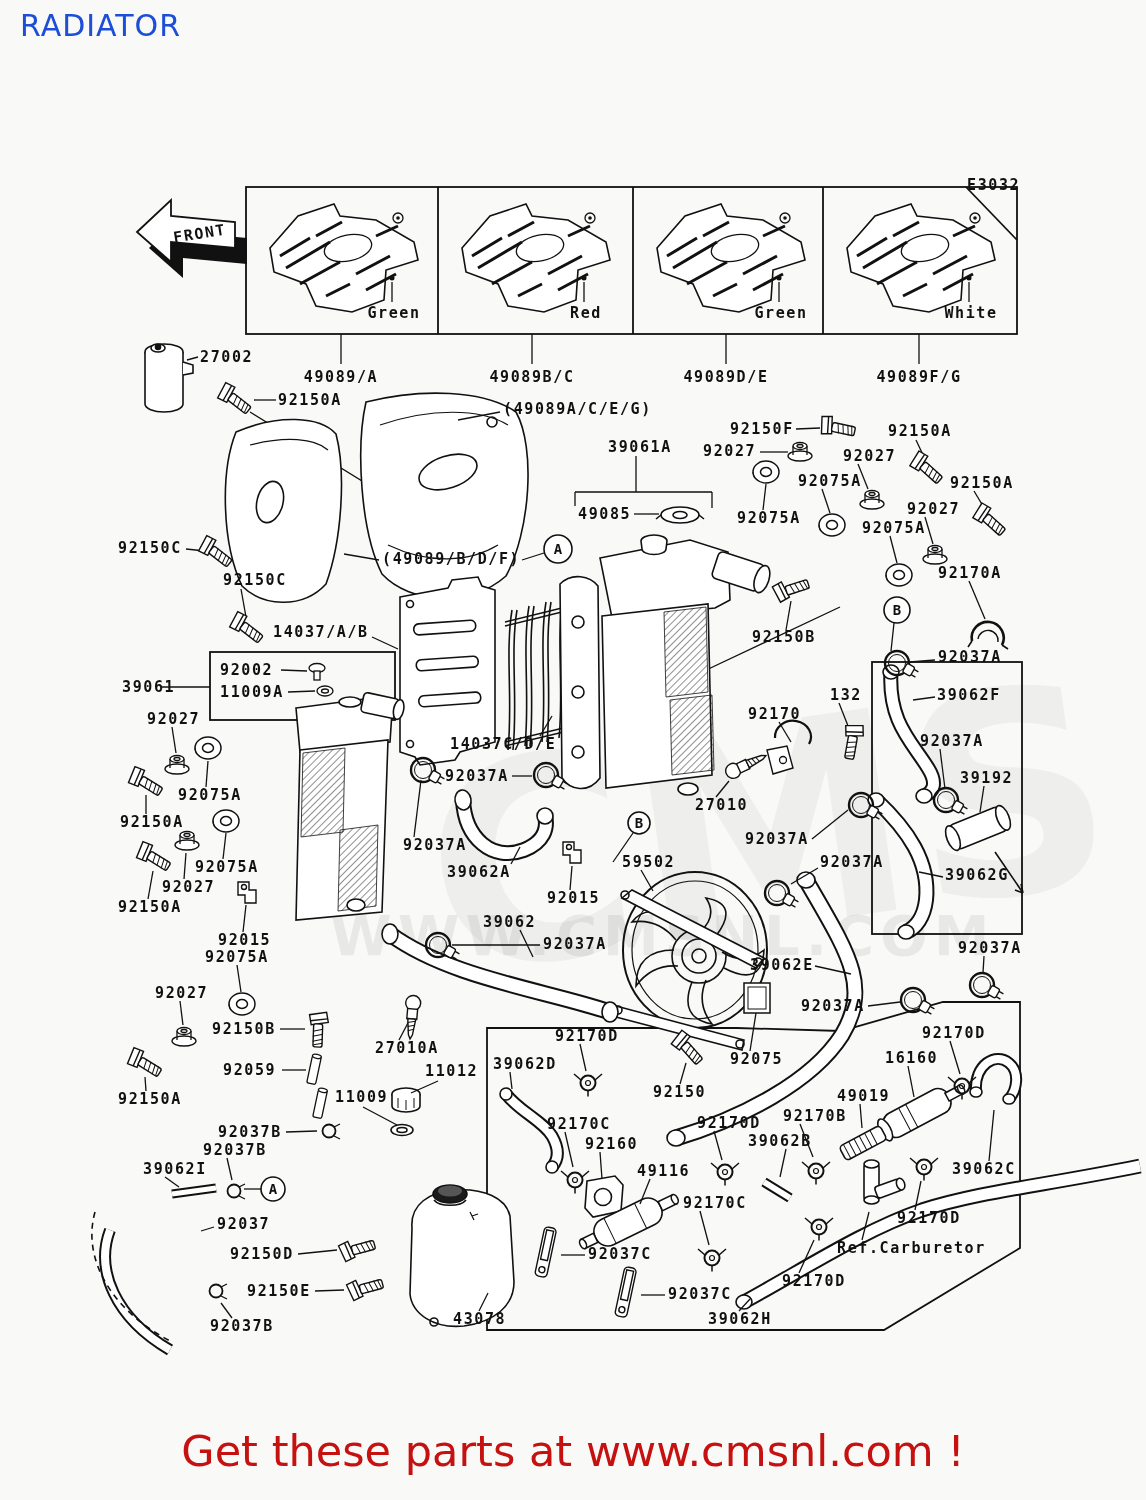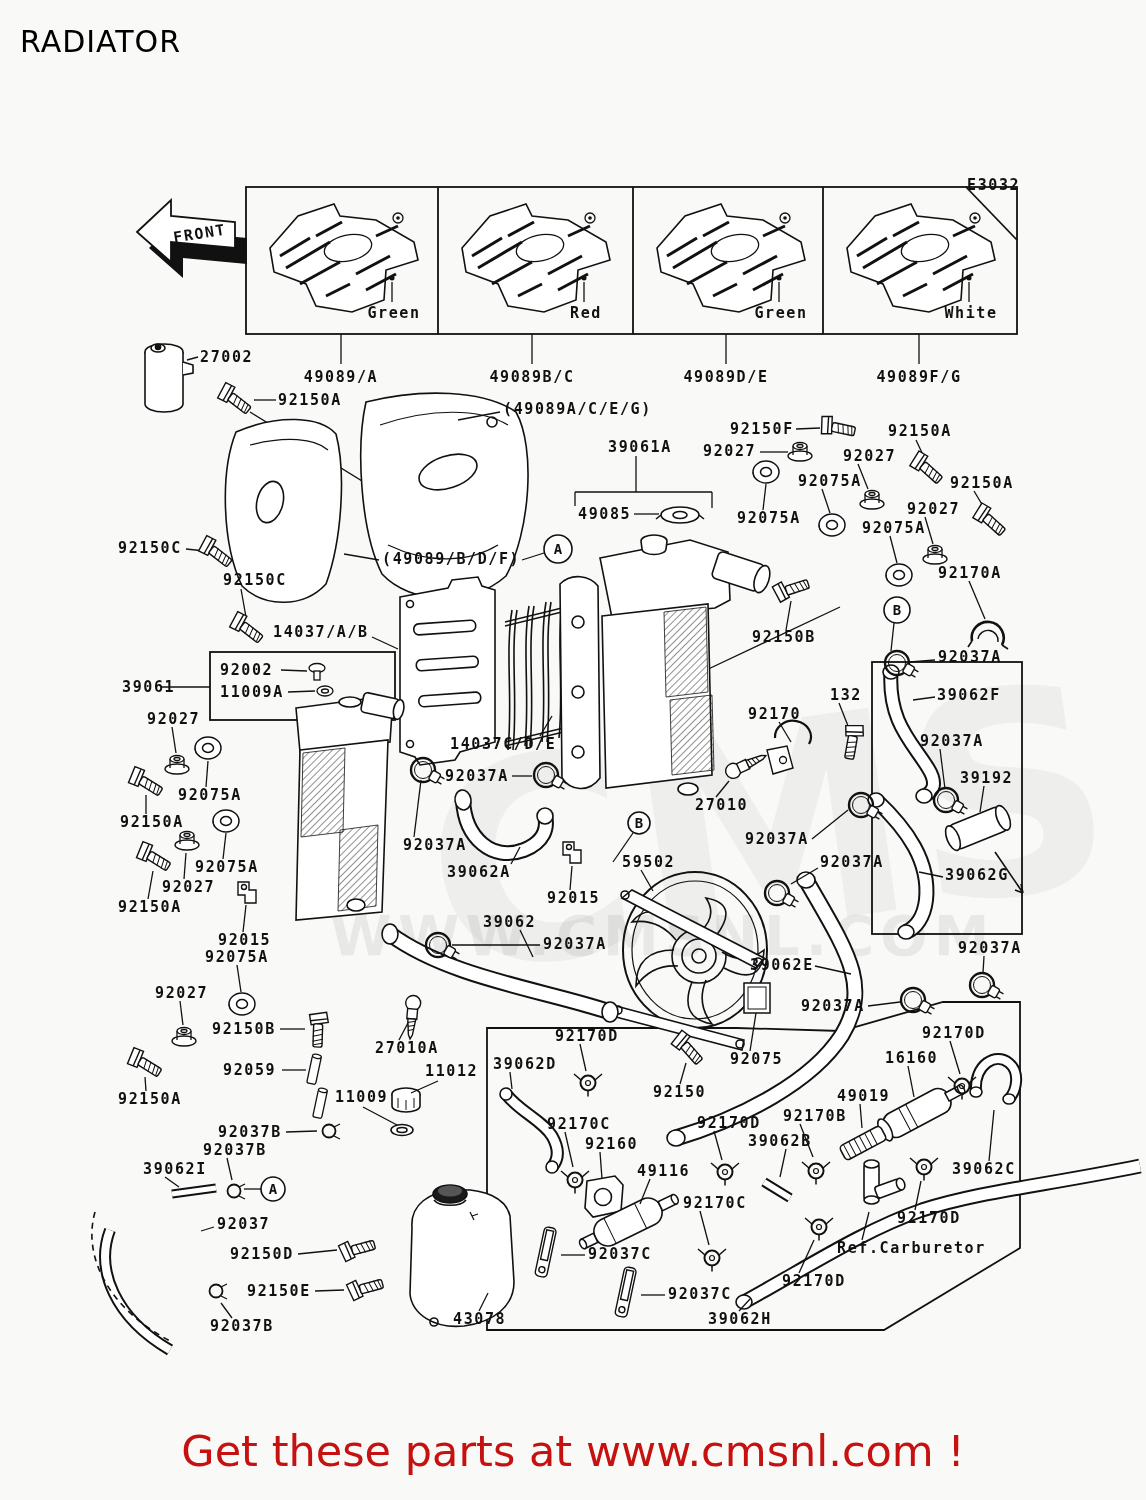--- a/index.html
+++ b/index.html
@@ -1,17 +1,17 @@
 <!DOCTYPE html>
 <html><head>
 <meta charset="utf-8">
 <style>
   html,body{margin:0;padding:0;background:#f9faf7;}
   .page{position:relative;width:1146px;height:1500px;background:#f9faf7;overflow:hidden;font-family:"DejaVu Sans",sans-serif;}
-  .title{position:absolute;left:20px;top:24px;font-size:30px;color:#000000;letter-spacing:1px;font-family:"DejaVu Sans",sans-serif;}
+  .title{position:absolute;left:20px;top:8px;font-size:30px;color:#1d4ed8;letter-spacing:1px;font-family:"DejaVu Sans",sans-serif;}
   .footer{position:absolute;left:0;right:0;top:1426px;text-align:center;font-size:43px;color:#c61111;font-family:"DejaVu Sans",sans-serif;}
   svg{position:absolute;left:0;top:0;}
   .plabel{font-family:"DejaVu Sans Mono",monospace;font-weight:bold;font-size:15px;letter-spacing:1.6px;fill:#111;}
   .mlabel{font-family:"DejaVu Sans Mono",monospace;font-weight:bold;font-size:14px;fill:#111;text-anchor:middle;}
   .ldr{stroke:#111;stroke-width:1.3;fill:none;}
   .art{stroke:#111;stroke-width:1.6;fill:none;}
   .artf{stroke:#111;stroke-width:1.6;fill:#fff;}
   .box{stroke:#111;stroke-width:1.8;fill:none;}
   .hose{stroke:#111;fill:none;}
   .hosein{stroke:#fff;fill:none;}

